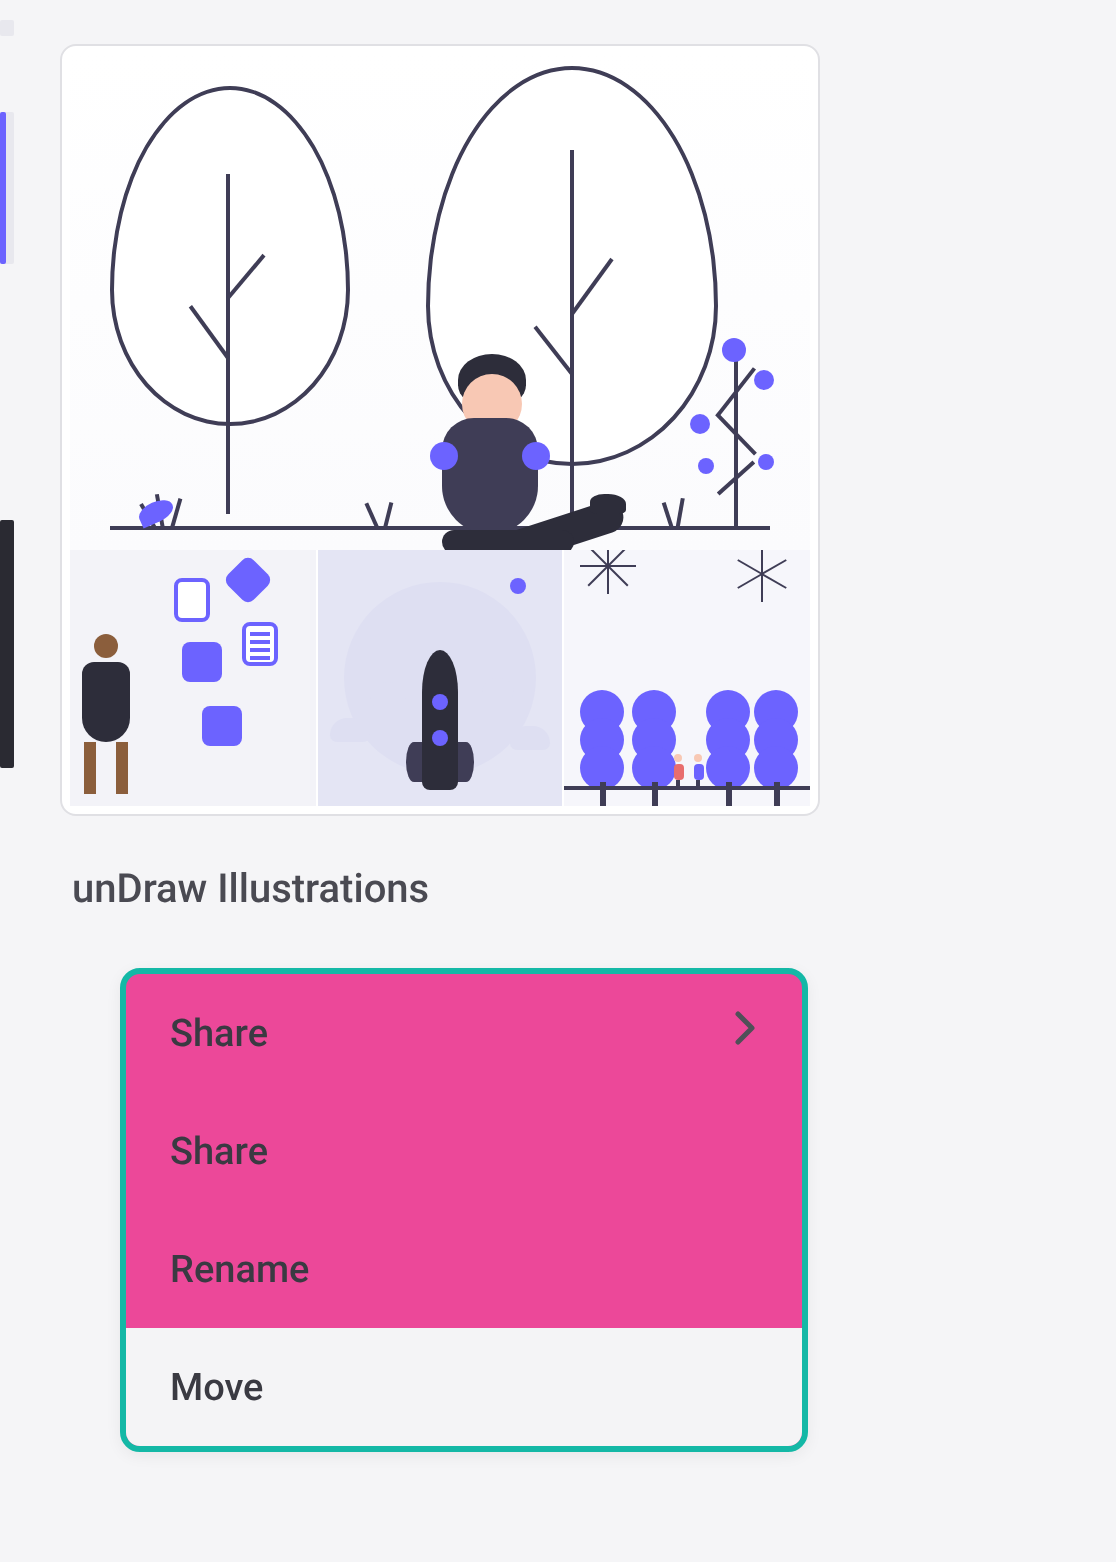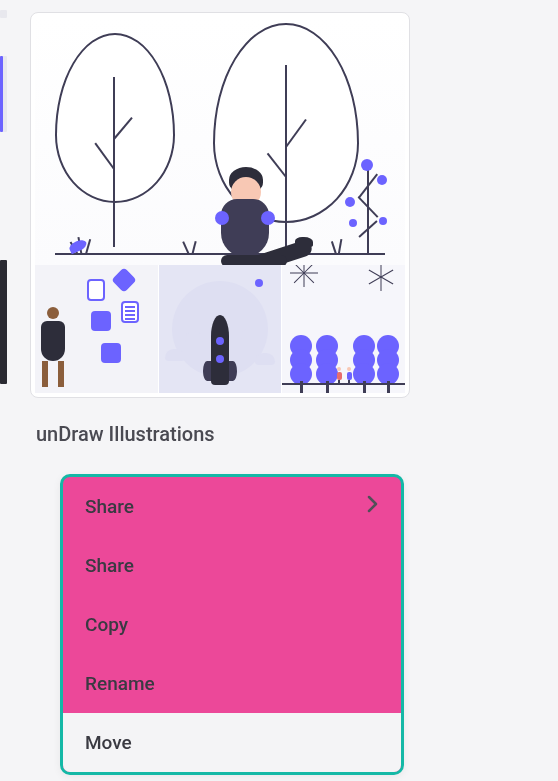--- a/index.html
+++ b/index.html
@@ -5,21 +5,21 @@
     * { margin: 0; padding: 0; box-sizing: border-box; }
     body {
       font-family: -apple-system, BlinkMacSystemFont, 'Segoe UI', Roboto, sans-serif;
       background: #f5f5f7;
       width: 558px;
       height: 781px;
       overflow: hidden;
       position: relative;
     }
     .content {
-      padding: 12px 0 0 30px;
+      padding: 22px 0 0 30px;
     }
     .thumbnail-card {
       width: 380px;
       background: #fff;
       border: 1px solid #e0e0e4;
       border-radius: 8px;
       padding: 4px;
       overflow: hidden;
     }
     .illustration-main {
@@ -414,22 +414,19 @@
       <span class="chevron">
         <svg width="12" height="18" viewBox="0 0 12 18">
             <path d="M2 2 L9 9 L2 16" fill="none" stroke="currentColor" stroke-width="2.5" stroke-linecap="round" stroke-linejoin="round"></path>
           </svg>
       </span>
     </div>
     <div class="menu-item">
       <span>Share</span>
     </div>
     <div class="menu-item">
-      <span>Copy</span>
-    </div>
-    <div class="menu-item">
       <span>Rename</span>
     </div>
     <div class="menu-item selected">
       <span>Move</span>
     </div>
   </div>
 </div>
 
 </body></html>

